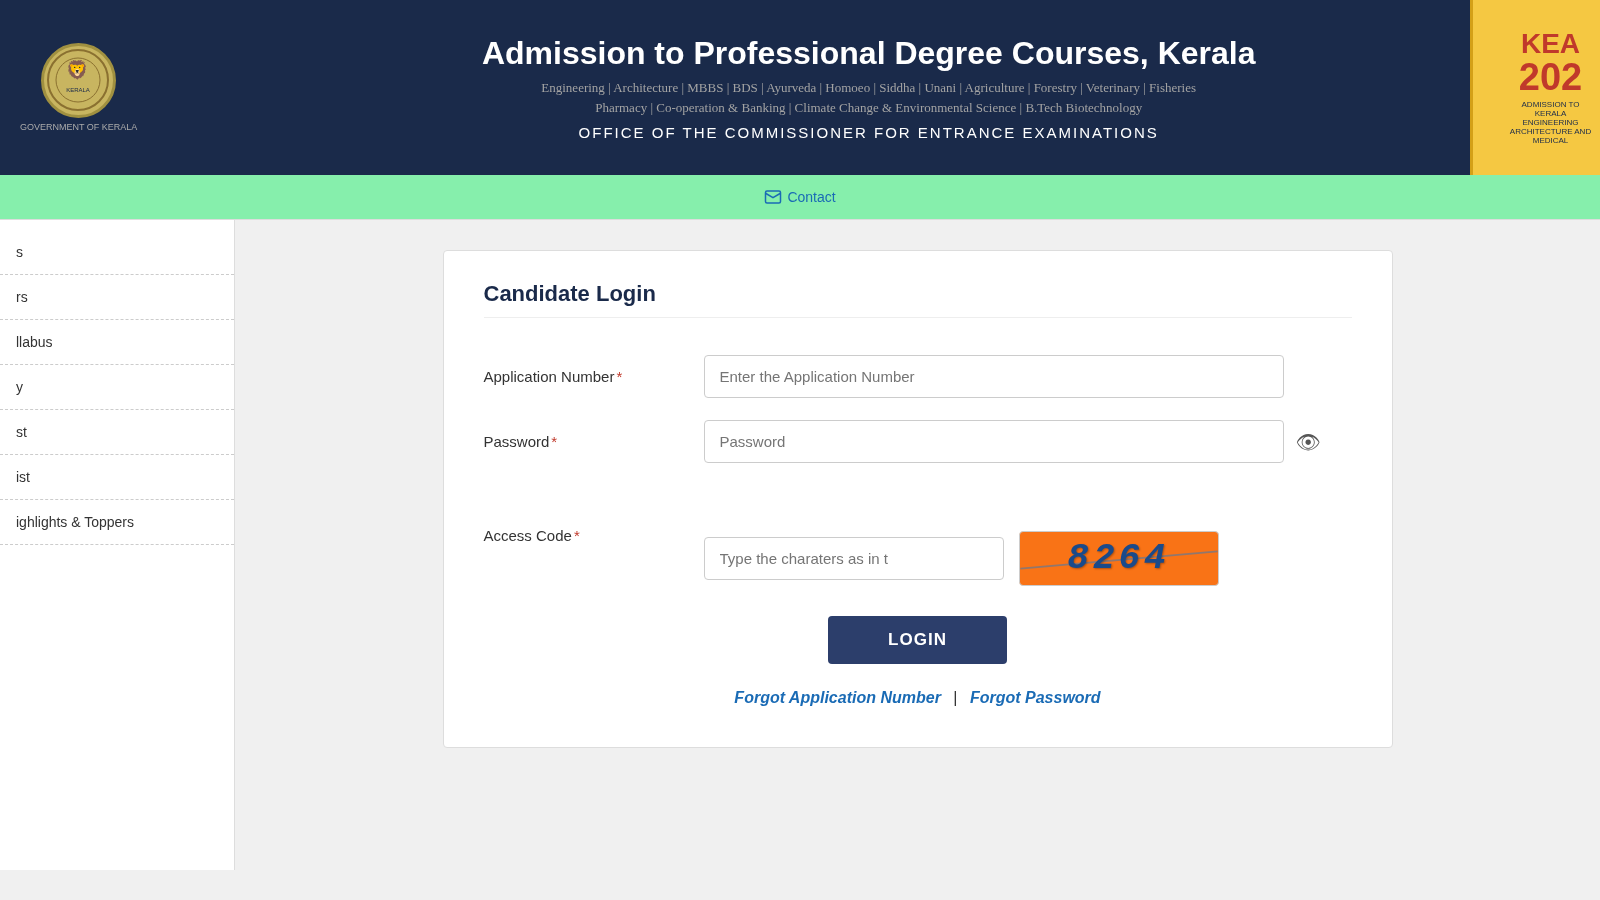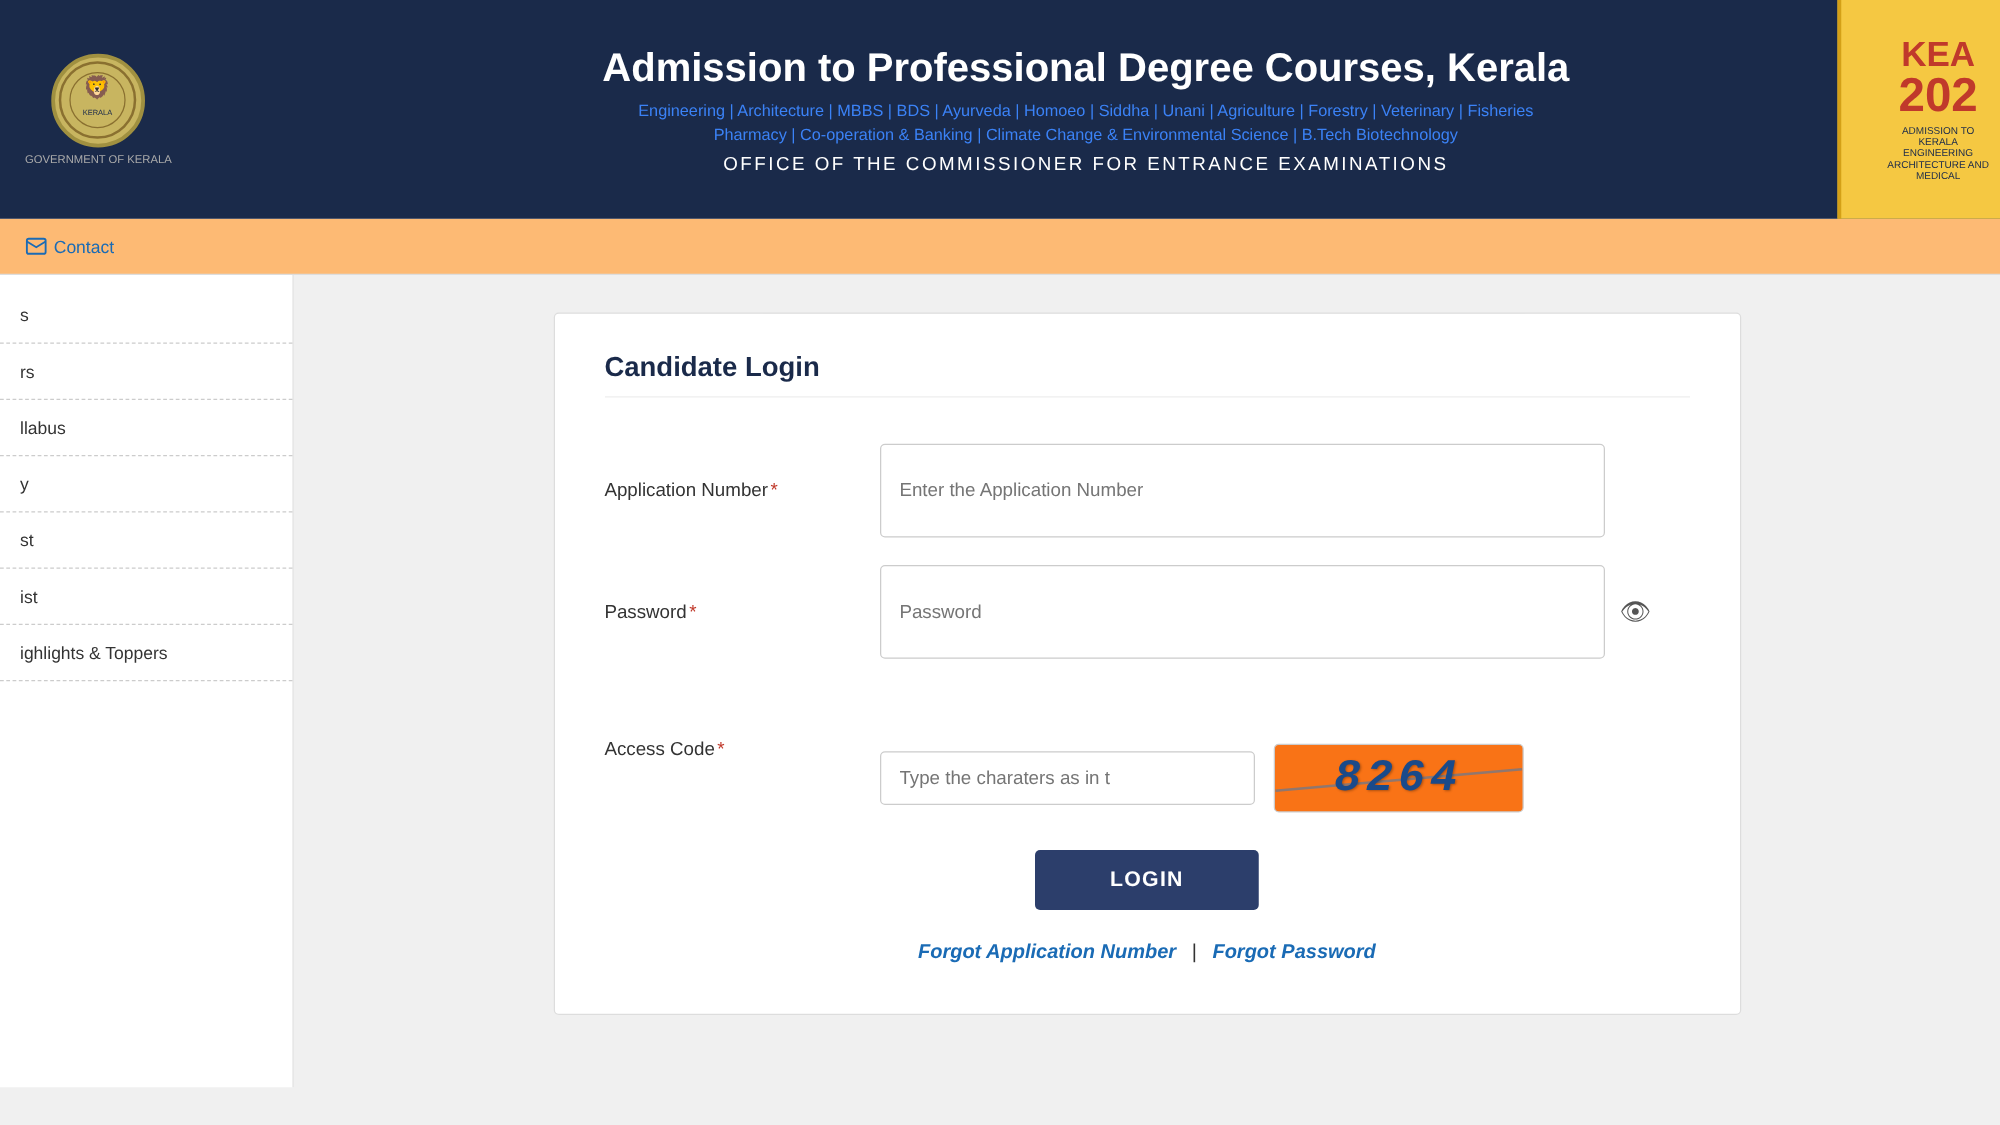--- a/index.html
+++ b/index.html
@@ -18,23 +18,24 @@
       flex: 1;
       text-align: center;
     }
     .header-title {
       color: #fff;
       font-size: 32px;
       font-weight: bold;
       margin-bottom: 8px;
     }
     .header-courses {
-      color: #3b82f6;
+      color: #a3a3a3;
       font-size: 13px;
       margin-bottom: 4px;
+      font-family: Liberation Serif, serif;
     }
     .header-office {
       color: #fff;
       font-size: 15px;
       letter-spacing: 2px;
       margin-top: 8px;
     }
     .header-badge {
       position: absolute;
       right: 0;
@@ -64,24 +65,24 @@
     .header-badge-sub {
       color: #1a2a4a;
       font-size: 8px;
       text-align: center;
       margin-top: 4px;
       padding: 0 5px;
     }
 
     
     .navbar {
-      background: #fdba74;
+      background: #86efac;
       border-bottom: 1px solid #ddd;
       display: flex;
-      justify-content: flex-start;
+      justify-content: center;
       align-items: center;
       padding: 8px 20px;
       min-height: 45px;
     }
     .contact-link {
       color: #1a6bb5;
       font-size: 14px;
       text-decoration: none;
       display: flex;
       align-items: center;
@@ -157,21 +158,21 @@
     }
     .form-input-wrap {
       flex: 1;
       position: relative;
       display: flex;
       align-items: center;
     }
     .form-input {
       width: 100%;
       max-width: 580px;
-      padding: 28px 15px;
+      padding: 12px 15px;
       border: 1px solid #ccc;
       border-radius: 4px;
       font-size: 15px;
       color: #b91c1c;
       outline: none;
     }
     .eye-icon {
       margin-left: 12px;
       cursor: pointer;
       color: #555;

